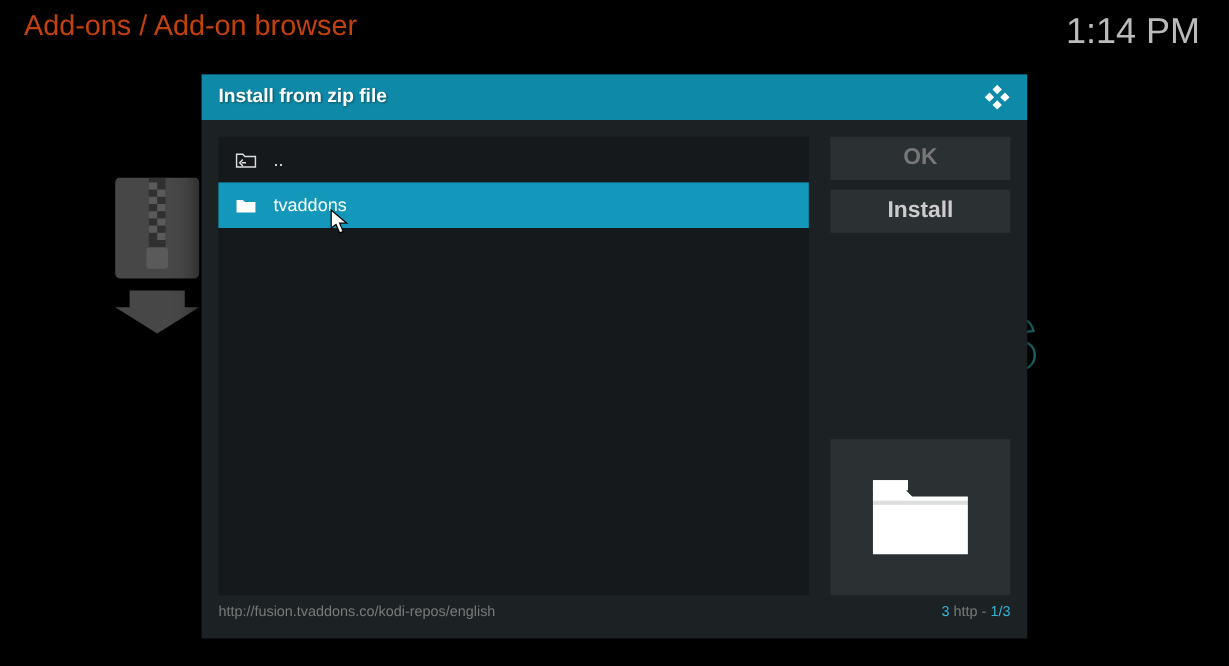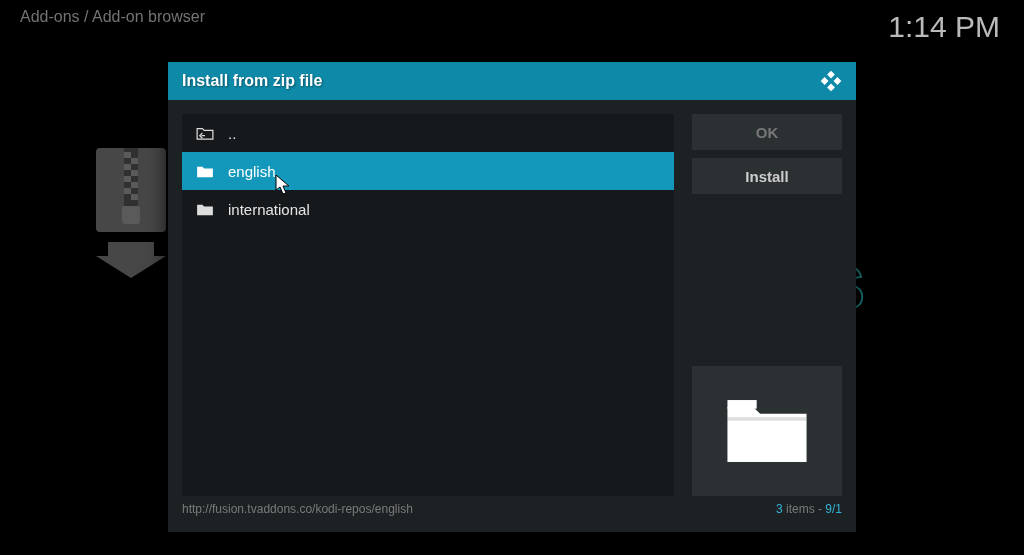--- a/index.html
+++ b/index.html
@@ -8,21 +8,21 @@
     background: #000;
     font-family: Arial, sans-serif;
     color: #eee;
     position: relative;
   }
   .bg-header {
     position: absolute;
     top: 8px; left: 20px;
     color: #aaa;
   }
-  .bg-header .breadcrumb { font-size: 16px; color: #737373; }
+  .bg-header .breadcrumb { font-size: 24px; color: #c2410c; }
   .bg-header .sortline { font-size: 13px; color: #888; margin-top: 2px; }
   .clock {
     position: absolute;
     top: 10px; right: 24px;
     font-size: 30px; color: #bbb; font-weight: 300;
     text-shadow: 0 0 2px #000;
     margin-left: 32px;
   }
   .zip-icon {
     position: absolute;
@@ -74,21 +74,21 @@
   .file-row .icon { width: 18px; height: 14px; flex-shrink: 0; }
   .right-panel {
     width: 150px;
     display: flex; flex-direction: column;
     gap: 8px;
   }
   .btn {
     height: 36px;
     background: #2b3033;
     color: #ccc;
-    font-size: 15px;
+    font-size: 19px;
     font-weight: bold;
     display: flex; align-items: center; justify-content: center;
     cursor: pointer;
   }
   .btn.ok { color: #777; }
   .preview {
     margin-top: auto;
     width: 150px; height: 130px;
     background: #2b3033;
     display: flex; align-items: center; justify-content: center;
@@ -175,48 +175,42 @@
           <path d="M1 3 h6 l2 2 h10 v10 H1 z" fill="none" stroke="#ddd" stroke-width="1.4"></path>
           <path d="M10 11 h-4 M7 8 l-3 3 3 3" fill="none" stroke="#ddd" stroke-width="1.4"></path>
         </svg>
         <span>..</span>
       </div>
 
       <div class="file-row selected">
         <svg class="icon" viewBox="0 0 20 16">
           <path d="M1 3 h6 l2 2 h10 v10 H1 z" fill="#fff"></path>
         </svg>
-        <span>english</span>
+        <span>tvaddons</span>
       </div>
 
-      <div class="file-row">
-        <svg class="icon" viewBox="0 0 20 16">
-          <path d="M1 3 h6 l2 2 h10 v10 H1 z" fill="#ddd"></path>
-        </svg>
-        <span>international</span>
-      </div>
 
     </div>
 
     <div class="right-panel">
       <div class="btn ok">OK</div>
       <div class="btn">Install</div>
       <div class="preview">
         <svg viewBox="0 0 100 80">
           <path d="M4 12 h30 l8 8 h54 v56 H4 z" fill="#fff"></path>
           <rect x="4" y="4" width="34" height="10" fill="#fff"></rect>
           <rect x="4" y="24" width="92" height="4" fill="#1c2124" opacity="0.15"></rect>
         </svg>
       </div>
     </div>
   </div>
 
   <div class="dialog-footer">
     <span>http://fusion.tvaddons.co/kodi-repos/english</span>
     <span class="items">
-      <span class="count">3</span><span> items - </span><span class="page">9/1</span>
+      <span class="count">3</span><span> http - </span><span class="page">1/3</span>
     </span>
   </div>
 </div>
 
 <svg class="cursor" viewBox="0 0 16 22">
   <path d="M1 1 L1 16 L5 13 L8 20 L11 19 L8 12 L14 12 Z" fill="#fff" stroke="#000" stroke-width="1"></path>
 </svg>
 
 </body></html>

